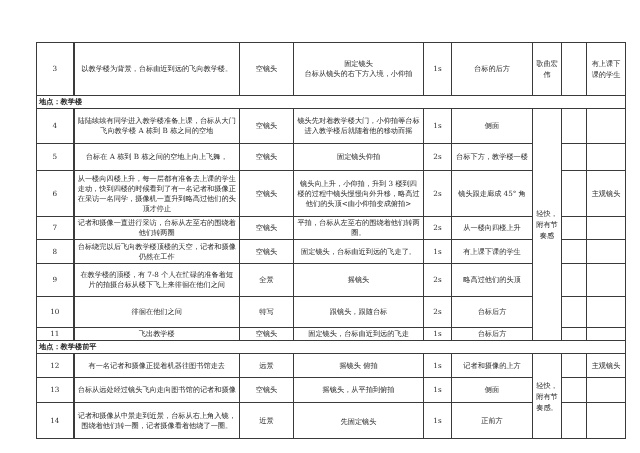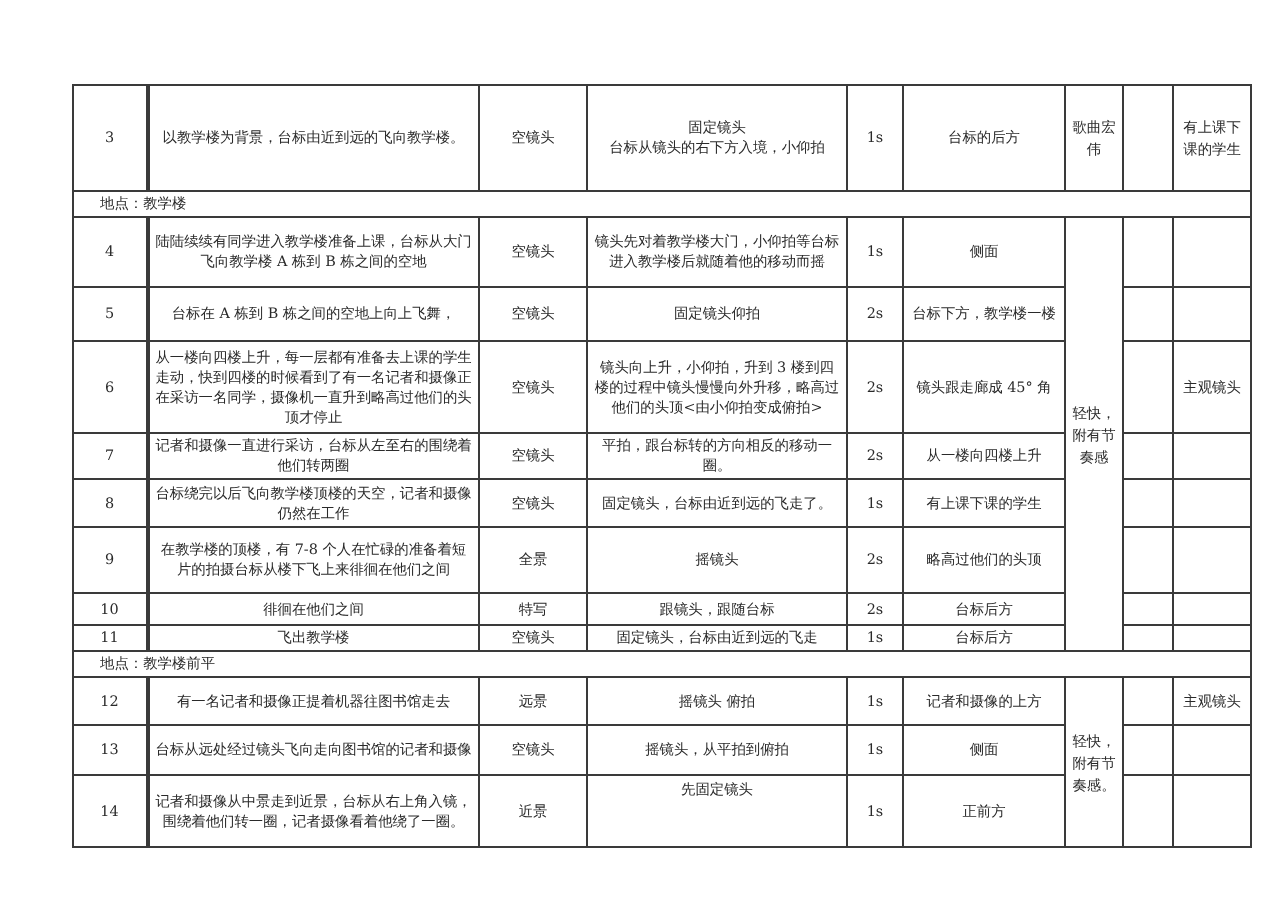--- a/index.html
+++ b/index.html
@@ -31,21 +31,22 @@
     vertical-align: middle;
     padding: 0 3px;
     overflow: hidden;
     word-break: break-all;
   }
   table.storyboard td.num {
     border-right: 2px solid #3a3a3a;
   }
   table.storyboard tr.loc td {
     text-align: left;
-    padding-left: 13px;
+    padding-left: 2px;
+    font-weight: bold;
   }
   table.storyboard td.vert {
     line-height: 11px;
     margin-left: 24px;
   }
 </style>
 </head>
 <body>
 
 <table class="storyboard">
@@ -110,21 +111,21 @@
       <td>2s</td>
       <td>镜头跟走廊成 45° 角</td>
       <td></td>
       <td class="vert">主观镜头</td>
     </tr>
 
     <tr style="height:23px">
       <td class="num">7</td>
       <td>记者和摄像一直进行采访，台标从左至右的围绕着他们转两圈</td>
       <td>空镜头</td>
-      <td>平拍，跟台标转的方向相反的移动一圈。</td>
+      <td>平拍，台标从左至右的围绕着他们转两圈。</td>
       <td>2s</td>
       <td>从一楼向四楼上升</td>
       <td></td>
       <td></td>
     </tr>
 
     <tr style="height:24px">
       <td class="num">8</td>
       <td>台标绕完以后飞向教学楼顶楼的天空，记者和摄像仍然在工作</td>
       <td>空镜头</td>
@@ -139,21 +140,21 @@
       <td class="num">9</td>
       <td>在教学楼的顶楼，有 7-8 个人在忙碌的准备着短片的拍摄台标从楼下飞上来徘徊在他们之间</td>
       <td>全景</td>
       <td>摇镜头</td>
       <td>2s</td>
       <td>略高过他们的头顶</td>
       <td></td>
       <td></td>
     </tr>
 
-    <tr style="height:16px">
+    <tr style="height:31px">
       <td class="num">10</td>
       <td>徘徊在他们之间</td>
       <td>特写</td>
       <td>跟镜头，跟随台标</td>
       <td>2s</td>
       <td>台标后方</td>
       <td></td>
       <td></td>
     </tr>
 
@@ -192,20 +193,20 @@
       <td>1s</td>
       <td>侧面</td>
       <td></td>
       <td></td>
     </tr>
 
     <tr style="height:36px">
       <td class="num">14</td>
       <td>记者和摄像从中景走到近景，台标从右上角入镜，围绕着他们转一圈，记者摄像看着他绕了一圈。</td>
       <td>近景</td>
-      <td style="vertical-align:top;padding-top:2px">先固定镜头</td>
+      <td style="vertical-align:top;padding-top:14px">先固定镜头</td>
       <td>1s</td>
       <td>正前方</td>
       <td></td>
       <td></td>
     </tr>
   </tbody>
 </table>
 
 </body></html>

